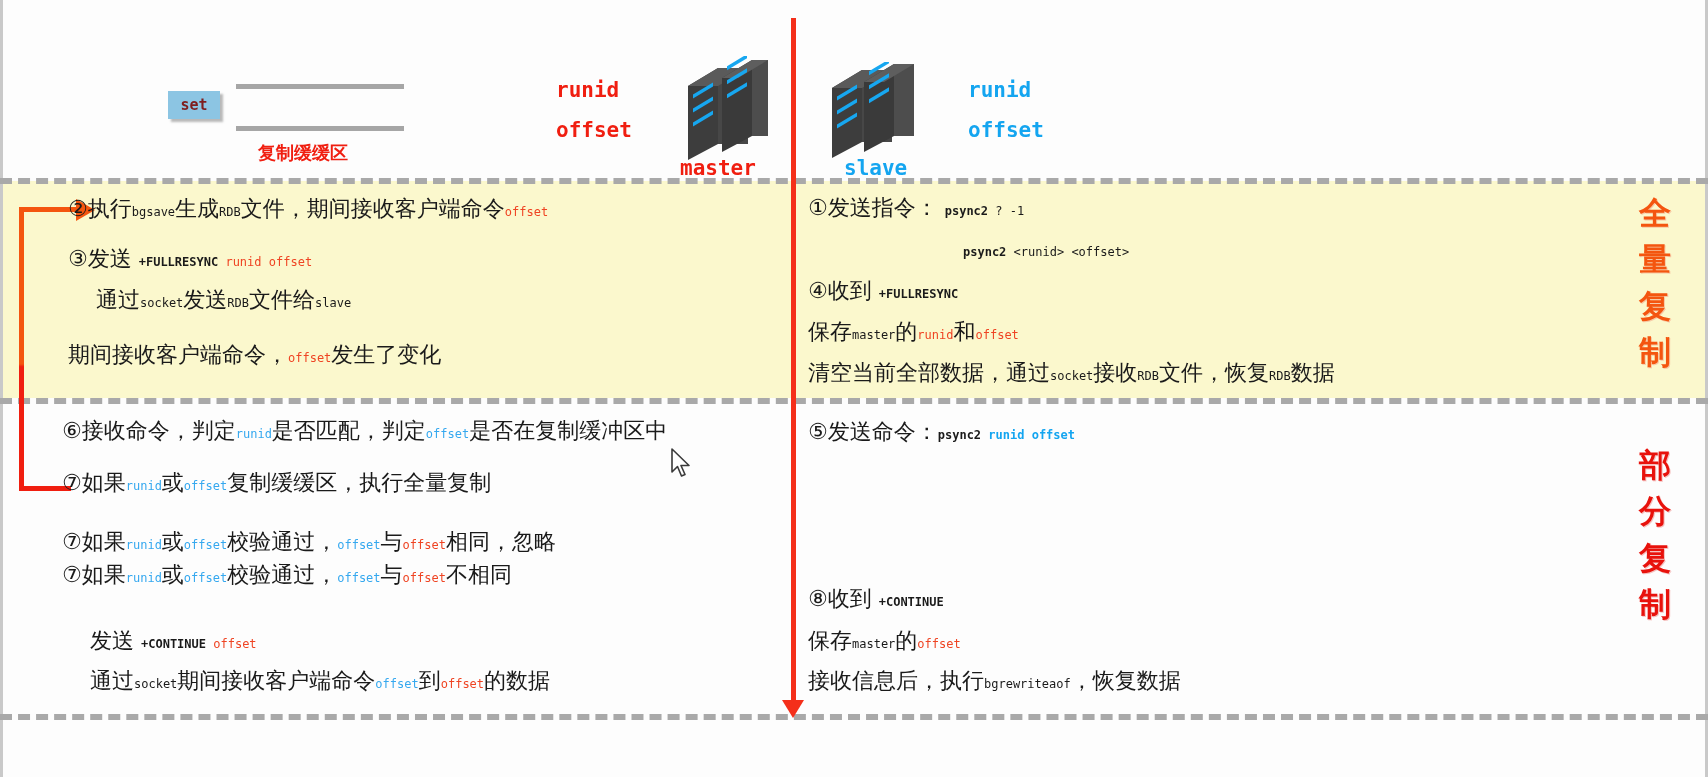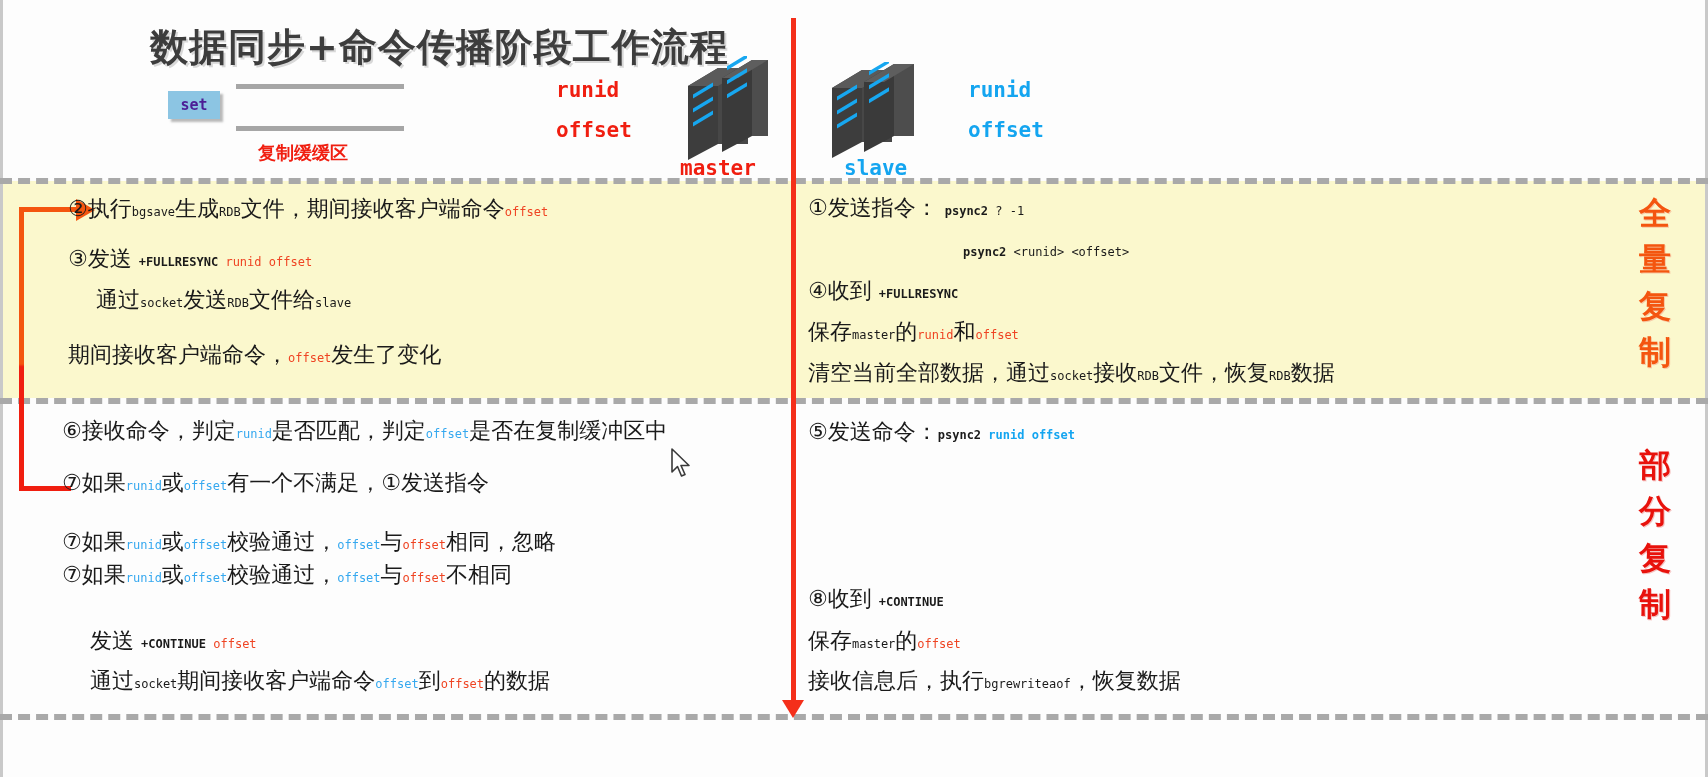--- a/index.html
+++ b/index.html
@@ -59,21 +59,21 @@
     letter-spacing: 1px;
     text-shadow: 2px 2px 0 #d8d8d8;
     white-space: nowrap;
   }
 
   
   .set-chip {
     position: absolute; left: 168px; top: 91px;
     width: 52px; height: 28px;
     background: #8cc5e3;
-    color: #4c1d95;
+    color: #7f1d1d;
     font-family: "DejaVu Sans Mono", monospace;
     font-size: 15px; font-weight: bold;
     display: flex; align-items: center; justify-content: center;
     box-shadow: 3px 3px 2px rgba(130,130,130,.55);
   }
   .buf-line { position: absolute; height: 5px; background: #a6a6a6; width: 168px; left: 236px; }
   .buf-l1 { top: 84px; }
   .buf-l2 { top: 126px; }
   .buf-label {
     position: absolute; left: 258px; top: 141px;
@@ -171,21 +171,20 @@
 
   <div class="band-yellow"></div>
 
   <div class="dashed d-top"></div>
   <div class="dashed d-mid"></div>
   <div class="dashed d-bottom"></div>
 
   <div class="divider"></div>
   <div class="divider-head"></div>
 
-  <div class="title">数据同步+命令传播阶段工作流程</div>
 
   <div class="set-chip">set</div>
   <div class="buf-line buf-l1"></div>
   <div class="buf-line buf-l2"></div>
   <div class="buf-label">复制缓缓区</div>
 
   <div class="rack" style="left:684px; top:56px;">
     <svg width="88" height="108" viewBox="0 0 88 108">
       <g>
         <polygon points="4,30 34,12 34,88 4,104" fill="#3d3d3d"></polygon>
@@ -237,21 +236,21 @@
   <div class="elbow-bottom"></div>
   <div class="elbow-top"></div>
   <div class="elbow-head"></div>
 
   <div id="text-layer">
       <div class="line" style="left: 68px; top: 198px;"><span>②执行</span><span class="m">bgsave</span><span>生成</span><span class="m">RDB</span><span>文件，期间接收客户端命令</span><span class="m red">offset</span></div>
       <div class="line" style="left: 68px; top: 248px;"><span>③发送 </span><span class="m b">+FULLRESYNC </span><span class="m red">runid offset</span></div>
       <div class="line" style="left: 96px; top: 289px;"><span>通过</span><span class="m">socket</span><span>发送</span><span class="m">RDB</span><span>文件给</span><span class="m">slave</span></div>
       <div class="line" style="left: 68px; top: 344px;"><span>期间接收客户端命令，</span><span class="m red">offset</span><span>发生了变化</span></div>
       <div class="line" style="left: 62px; top: 420px; text-align: center;"><span>⑥接收命令，判定</span><span class="m blue">runid</span><span>是否匹配，判定</span><span class="m blue">offset</span><span>是否在复制缓冲区中</span></div>
-      <div class="line" style="left: 62px; top: 472px;"><span>⑦如果</span><span class="m blue">runid</span><span>或</span><span class="m blue">offset</span><span>有一个不满足，①发送指令</span></div>
+      <div class="line" style="left: 62px; top: 472px;"><span>⑦如果</span><span class="m blue">runid</span><span>或</span><span class="m blue">offset</span><span>复制缓缓区，执行全量复制</span></div>
       <div class="line" style="left: 62px; top: 531px;"><span>⑦如果</span><span class="m blue">runid</span><span>或</span><span class="m blue">offset</span><span>校验通过，</span><span class="m blue">offset</span><span>与</span><span class="m red">offset</span><span>相同，忽略</span></div>
       <div class="line" style="left: 62px; top: 564px;"><span>⑦如果</span><span class="m blue">runid</span><span>或</span><span class="m blue">offset</span><span>校验通过，</span><span class="m blue">offset</span><span>与</span><span class="m red">offset</span><span>不相同</span></div>
       <div class="line" style="left: 90px; top: 630px;"><span>发送 </span><span class="m b">+CONTINUE </span><span class="m red">offset</span></div>
       <div class="line" style="left: 90px; top: 670px;"><span>通过</span><span class="m">socket</span><span>期间接收客户端命令</span><span class="m blue">offset</span><span>到</span><span class="m red">offset</span><span>的数据</span></div>
       <div class="line" style="left: 808px; top: 197px;"><span>①发送指令：  </span><span class="m b">psync2</span><span class="m">  ? -1</span></div>
       <div class="line" style="left: 963px; top: 238px;"><span class="m b">psync2</span><span class="m">  &lt;runid&gt; &lt;offset&gt;</span></div>
       <div class="line" style="left: 808px; top: 280px;"><span>④收到 </span><span class="m b">+FULLRESYNC</span></div>
       <div class="line" style="left: 808px; top: 321px;"><span>保存</span><span class="m">master</span><span>的</span><span class="m red">runid</span><span>和</span><span class="m red">offset</span></div>
       <div class="line" style="left: 808px; top: 362px;"><span>清空当前全部数据，通过</span><span class="m">socket</span><span>接收</span><span class="m">RDB</span><span>文件，恢复</span><span class="m">RDB</span><span>数据</span></div>
       <div class="line" style="left: 808px; top: 421px;"><span>⑤发送命令：</span><span class="m b">psync2</span><span class="m b blue2">  runid offset</span></div>

